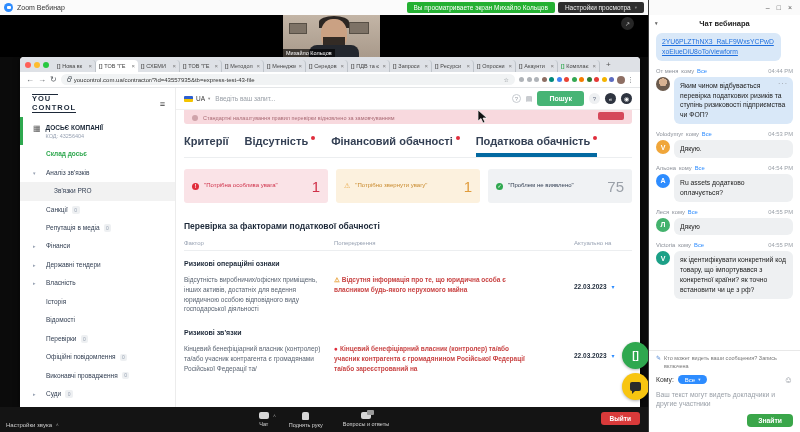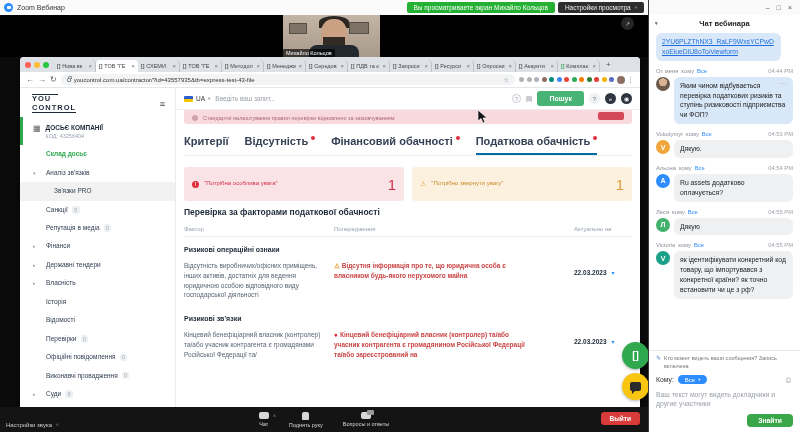--- a/index.html
+++ b/index.html
@@ -86,34 +86,34 @@
 
   .content { position:absolute; left:0; right:0; top:22px; bottom:0; padding:0 8px; overflow:hidden; }
   .p-banner { position:relative; height:20px; margin-top:-6px; background:#f8d9de; border-radius:3px; overflow:hidden; display:flex; align-items:flex-end; padding:0 8px 3px 8px; gap:5px; }
   .p-banner .b-ico { width:6px; height:6px; border-radius:50%; background:#cfa3aa; flex:none; }
   .p-banner .b-text { font-size:5.5px; color:#a96a74; white-space:nowrap; overflow:hidden; flex:1; }
   .p-banner .b-btn { position:absolute; right:8px; bottom:4px; width:26px; height:8px; background:#d5485a; border-radius:2px; }
 
   .tabsrow { margin-top:11px; display:flex; gap:16px; border-bottom:1px solid #eceef0; }
   .ptab { font-size:11px; font-weight:bold; color:#344054; padding-bottom:6px; position:relative; display:flex; gap:3px; }
   .ptab .dot { width:4px; height:4px; background:#e02d3c; border-radius:50%; margin-top:1px; }
-  .ptab.active { border-bottom:2px solid #0369a1; }
+  .ptab.active { border-bottom:4px solid #0369a1; }
 
   .cards { margin-top:11px; display:flex; gap:8px; }
   .card { flex:1; height:34px; border-radius:3px; padding:5px 8px; display:flex; align-items:center; gap:5px; }
   .card .c-label { font-size:6px; flex:1; line-height:1.25; }
   .card .c-num { font-size:15px; font-weight:normal; }
   .card.danger { background:#fae3e7; } .card.danger .c-label,.card.danger .c-num { color:#cf3049; }
   .card.warn { background:#fcf1de; } .card.warn .c-label { color:#c98a2d; } .card.warn .c-num { color:#e09c3c; }
   .card.ok { background:#f0f2f4; } .card.ok .c-label { color:#344054; } .card.ok .c-num { color:#9aa0a8; }
   .ic-danger { width:7px; height:7px; border-radius:50%; background:#e02d3c; color:#fff; font-size:5px; display:flex; align-items:center; justify-content:center; flex:none; font-weight:bold; }
   .ic-warn { color:#e8a33d; font-size:7px; flex:none; }
   .ic-ok { width:7px; height:7px; border-radius:50%; background:#2fa84f; color:#fff; font-size:5px; display:flex; align-items:center; justify-content:center; flex:none; }
 
-  .t-title { margin-top:6px; font-size:8.5px; font-weight:bold; color:#1d2939; }
+  .t-title { margin-top:18px; font-size:8.5px; font-weight:bold; color:#1d2939; }
   .t-head { margin-top:9px; display:flex; font-size:6px; color:#98a2b3; border-bottom:1px solid #eceef0; padding-bottom:4px; }
   .col-f { width:150px; flex:none; } .col-w { width:210px; flex:none; } .col-s { width:30px; flex:none; text-align:center; } .col-d { flex:1; text-align:left; }
   .t-section { margin:9px 0 2px; font-size:7px; font-weight:bold; color:#1d2939; }
   .t-row { display:flex; padding:6px 0; }
   .f-text { font-size:6.5px; color:#5a6472; line-height:1.5; padding-right:12px; }
   .w-text { font-size:6.5px; color:#c94444; font-weight:bold; line-height:1.5; padding-right:12px; }
   .w-text .w-ico { color:#e8a33d; margin-right:2px; }
   .w-text .w-ico.red { color:#e02d3c; }
   .s-dot { width:7px; height:7px; background:#d03049; border-radius:50%; margin:2px auto 0; }
   .d-text { font-size:6.5px; font-weight:bold; color:#1d2939; }
@@ -426,20 +426,25 @@
             <div class="card danger">
               <span class="ic-danger">!</span>
               <span class="c-label">"Потрібна особлива увага"</span>
               <span class="c-num">1</span>
             </div>
             <div class="card warn">
               <span class="ic-warn">⚠</span>
               <span class="c-label">"Потрібно звернути увагу"</span>
               <span class="c-num">1</span>
             </div>
+            <div class="card ok">
+              <span class="ic-ok">✓</span>
+              <span class="c-label">"Проблем не виявлено"</span>
+              <span class="c-num">75</span>
+            </div>
           </div>
 
           <div class="t-title">Перевірка за факторами податкової обачності</div>
           <div class="t-head">
             <span class="col-f">Фактор</span>
             <span class="col-w">Попередження</span>
             <span class="col-s"></span>
             <span class="col-d">Актуально на</span>
           </div>
 

